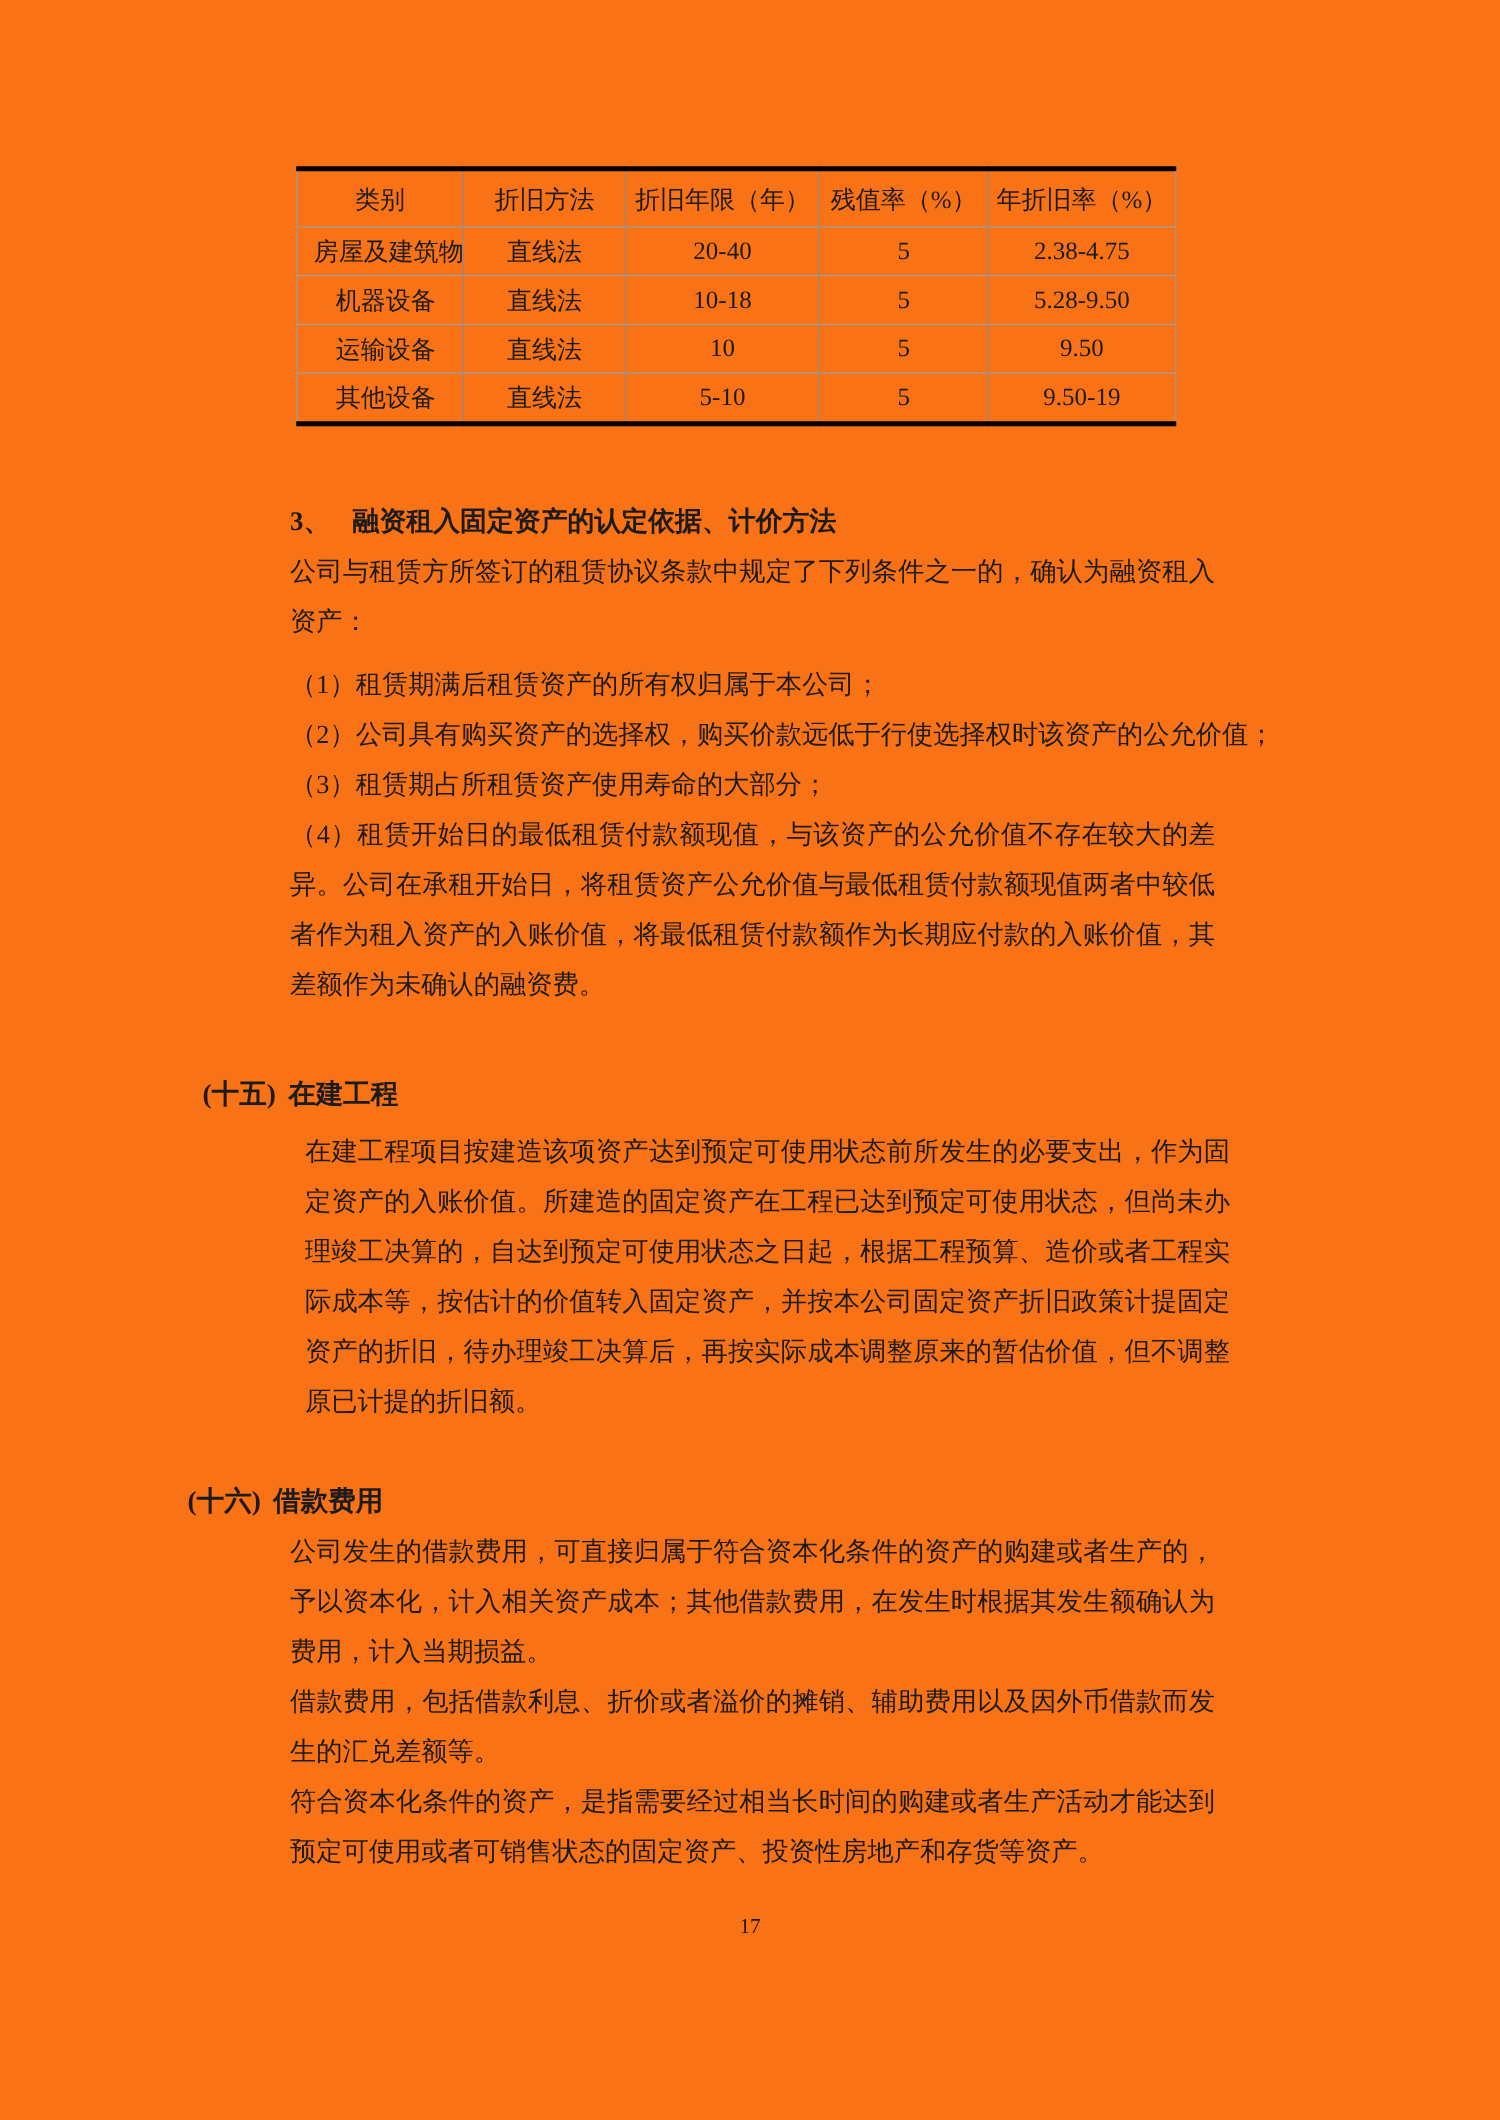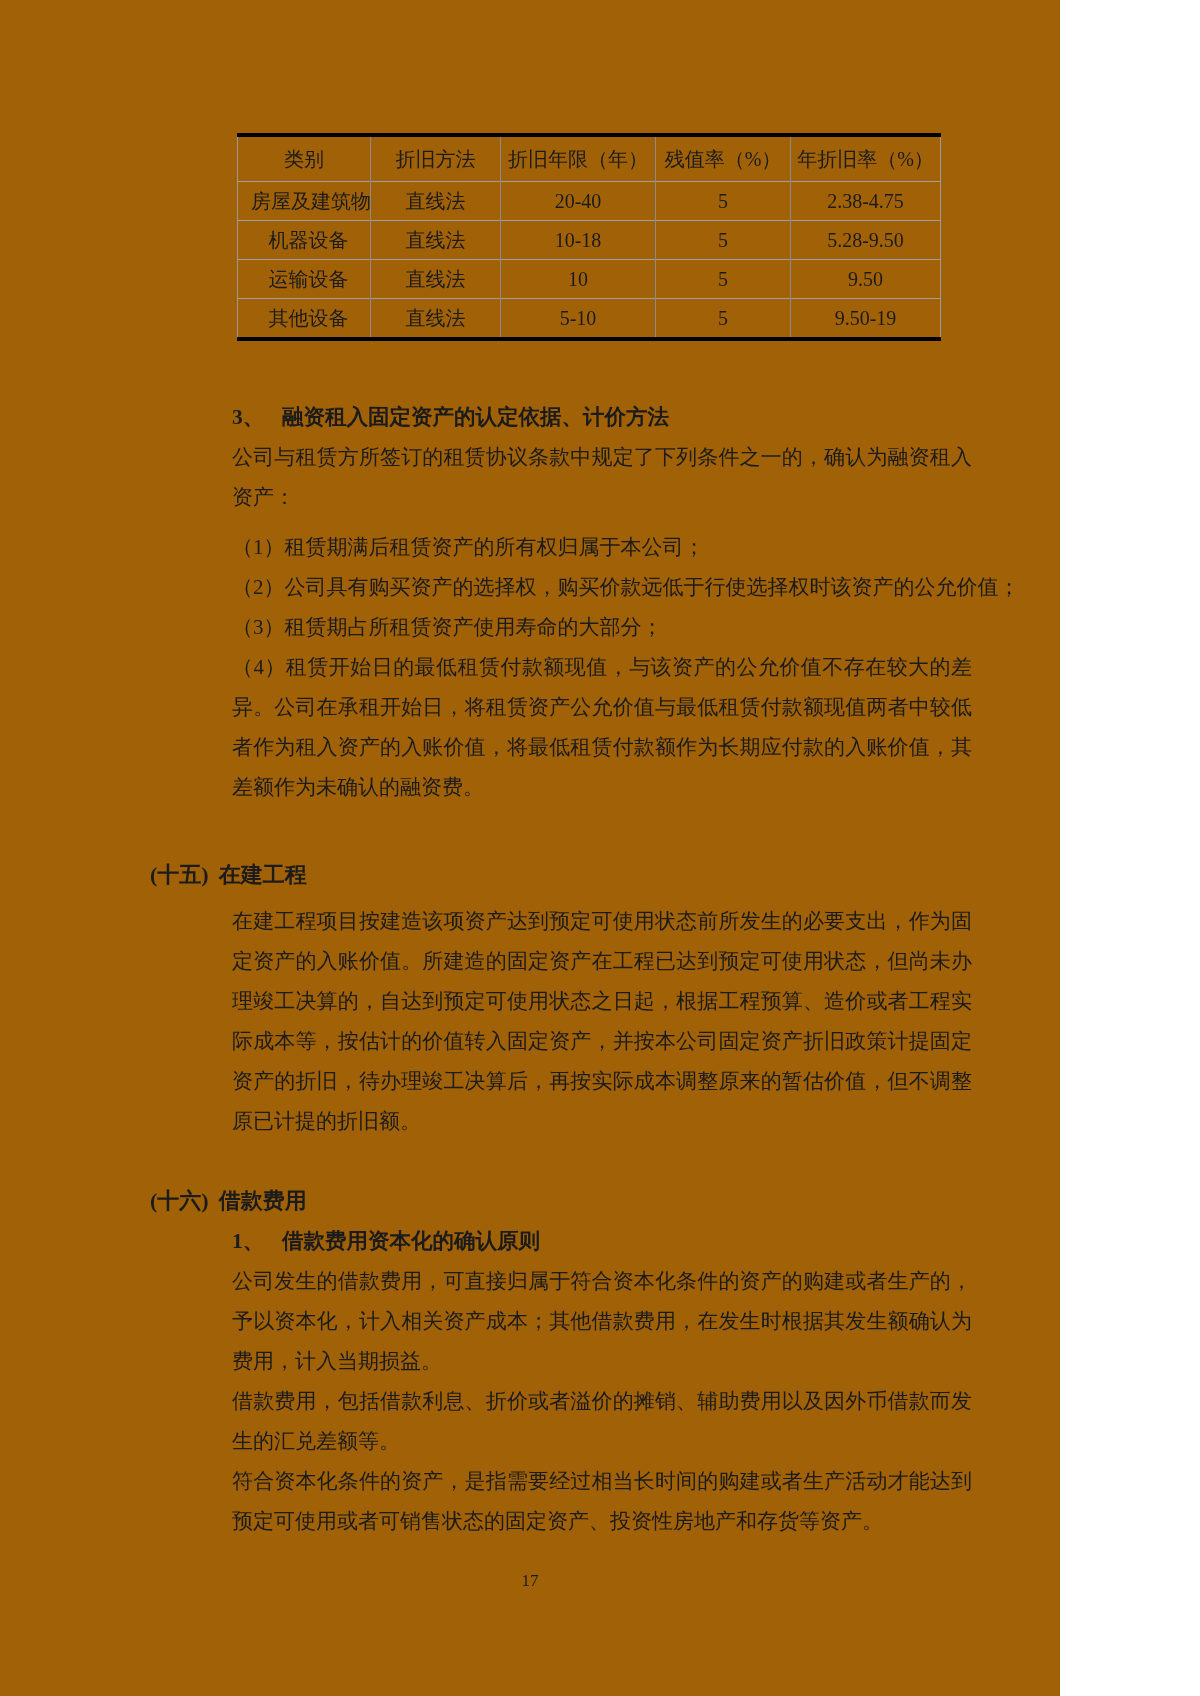--- a/index.html
+++ b/index.html
@@ -1,20 +1,20 @@
 <!DOCTYPE html>
 <html><head>
 <meta charset="utf-8">
 <style>
   html, body { margin: 0; padding: 0; background: #ffffff; }
   .page {
     position: relative;
-    width: 1060px;
+    width: 1200px;
     height: 1696px;
-    background: #a16207;
+    background: #f97316;
     font-family: "Liberation Serif", "DejaVu Serif", serif;
     color: #1b1b1b;
     overflow: hidden;
   }
 
   
   table.dep-table {
     border-collapse: collapse;
     table-layout: fixed;
     margin: 133px 0 0 237px;
@@ -68,21 +68,21 @@
   .sec-heading {
     margin: 0 0 0 150px;
     font-size: 22px;
     font-weight: bold;
     line-height: 40px;
     white-space: nowrap;
   }
   .sec-heading .sec-num { margin-right: 10px; }
 
   .mt-s3  { margin-top: 56px; }
-  .mt-s15 { margin-top: 48px; }
+  .mt-s15 { margin-top: 48px; padding-left: 12px; }
   .mt-s16 { margin-top: 40px; }
   .mt-after-head { margin-top: 6px; }
 
   .page-number {
     margin-top: 30px;
     text-align: center;
     font-size: 17px;
     color: #1b1b1b;
   }
 </style>
@@ -158,23 +158,20 @@
     <div class="body-col mt-after-head">
       <p class="para">在建工程项目按建造该项资产达到预定可使用状态前所发生的必要支出，作为固定资产的入账价值。所建造的固定资产在工程已达到预定可使用状态，但尚未办理竣工决算的，自达到预定可使用状态之日起，根据工程预算、造价或者工程实际成本等，按估计的价值转入固定资产，并按本公司固定资产折旧政策计提固定资产的折旧，待办理竣工决算后，再按实际成本调整原来的暂估价值，但不调整原已计提的折旧额。</p>
     </div>
   </div>
 
   <div class="mt-s16">
     <h2 class="sec-heading">
       <span class="sec-num">(十六)</span><span>借款费用</span>
     </h2>
     <div class="body-col">
-      <h3 class="sub-heading">
-        <span class="num">1、</span><span>借款费用资本化的确认原则</span>
-      </h3>
       <p class="para">公司发生的借款费用，可直接归属于符合资本化条件的资产的购建或者生产的，予以资本化，计入相关资产成本；其他借款费用，在发生时根据其发生额确认为费用，计入当期损益。</p>
       <p class="para">借款费用，包括借款利息、折价或者溢价的摊销、辅助费用以及因外币借款而发生的汇兑差额等。</p>
       <p class="para">符合资本化条件的资产，是指需要经过相当长时间的购建或者生产活动才能达到预定可使用或者可销售状态的固定资产、投资性房地产和存货等资产。</p>
     </div>
   </div>
 
   <div class="page-number">17</div>
 
 </div>
 

